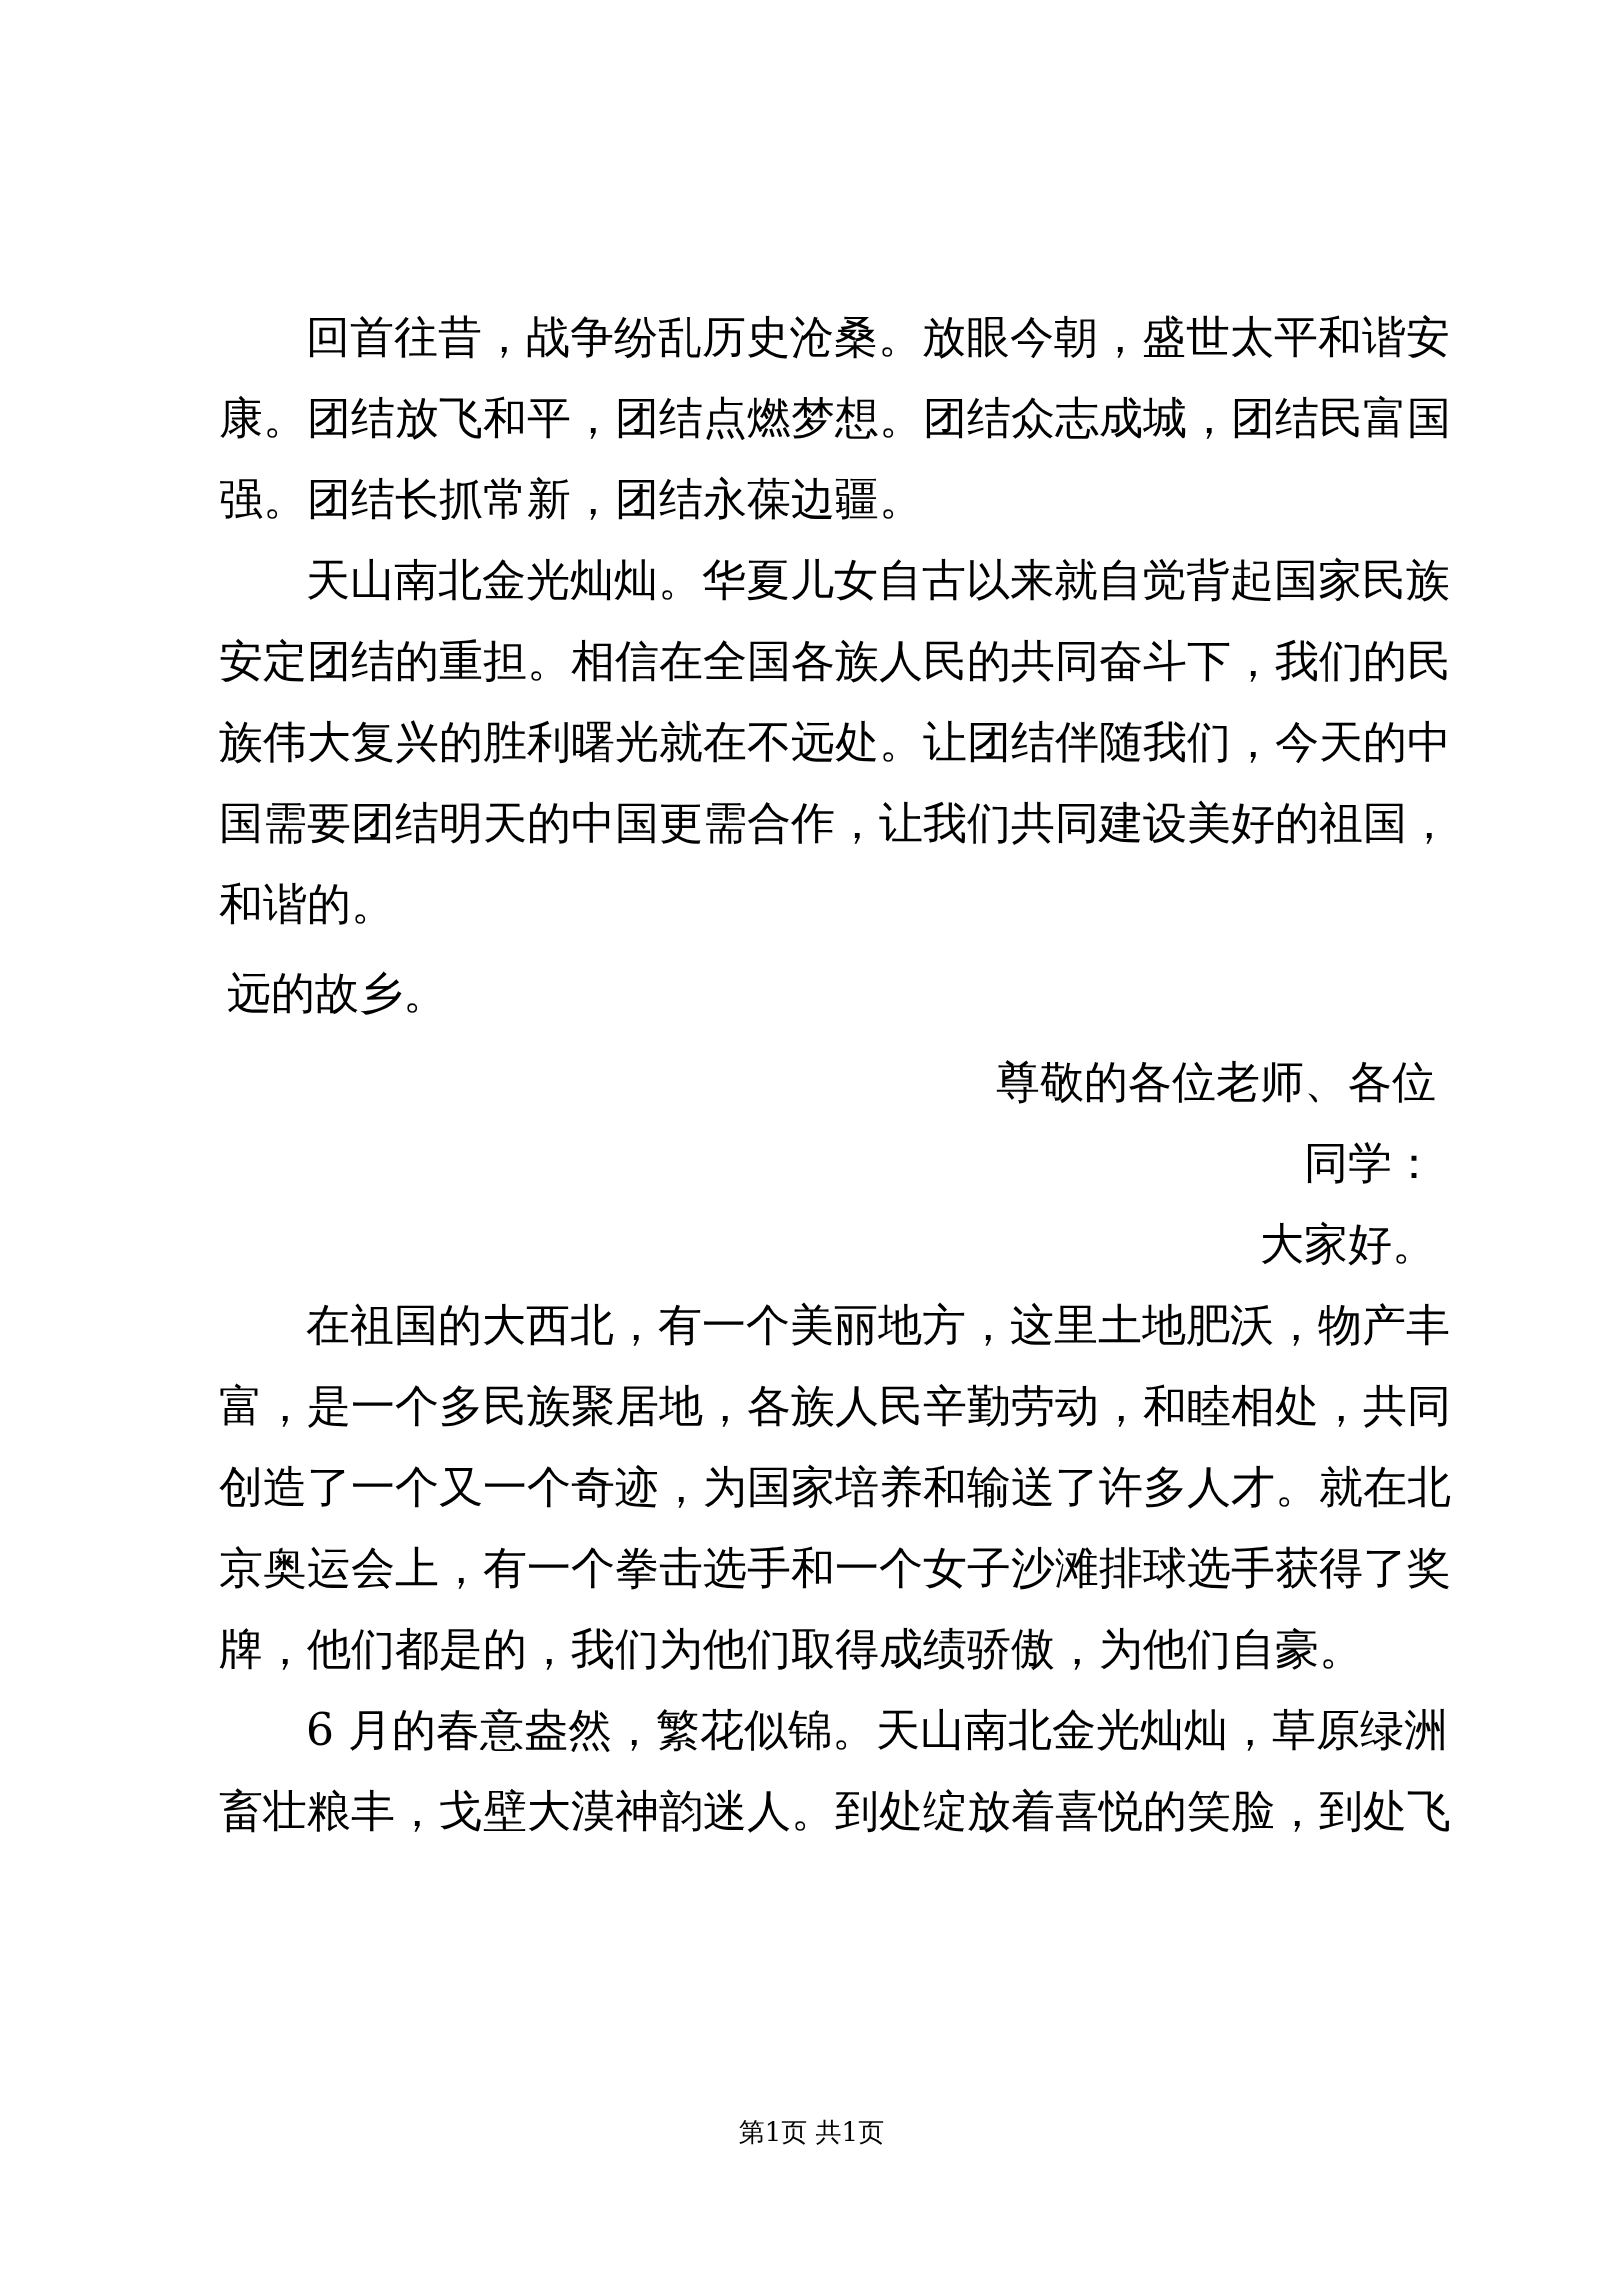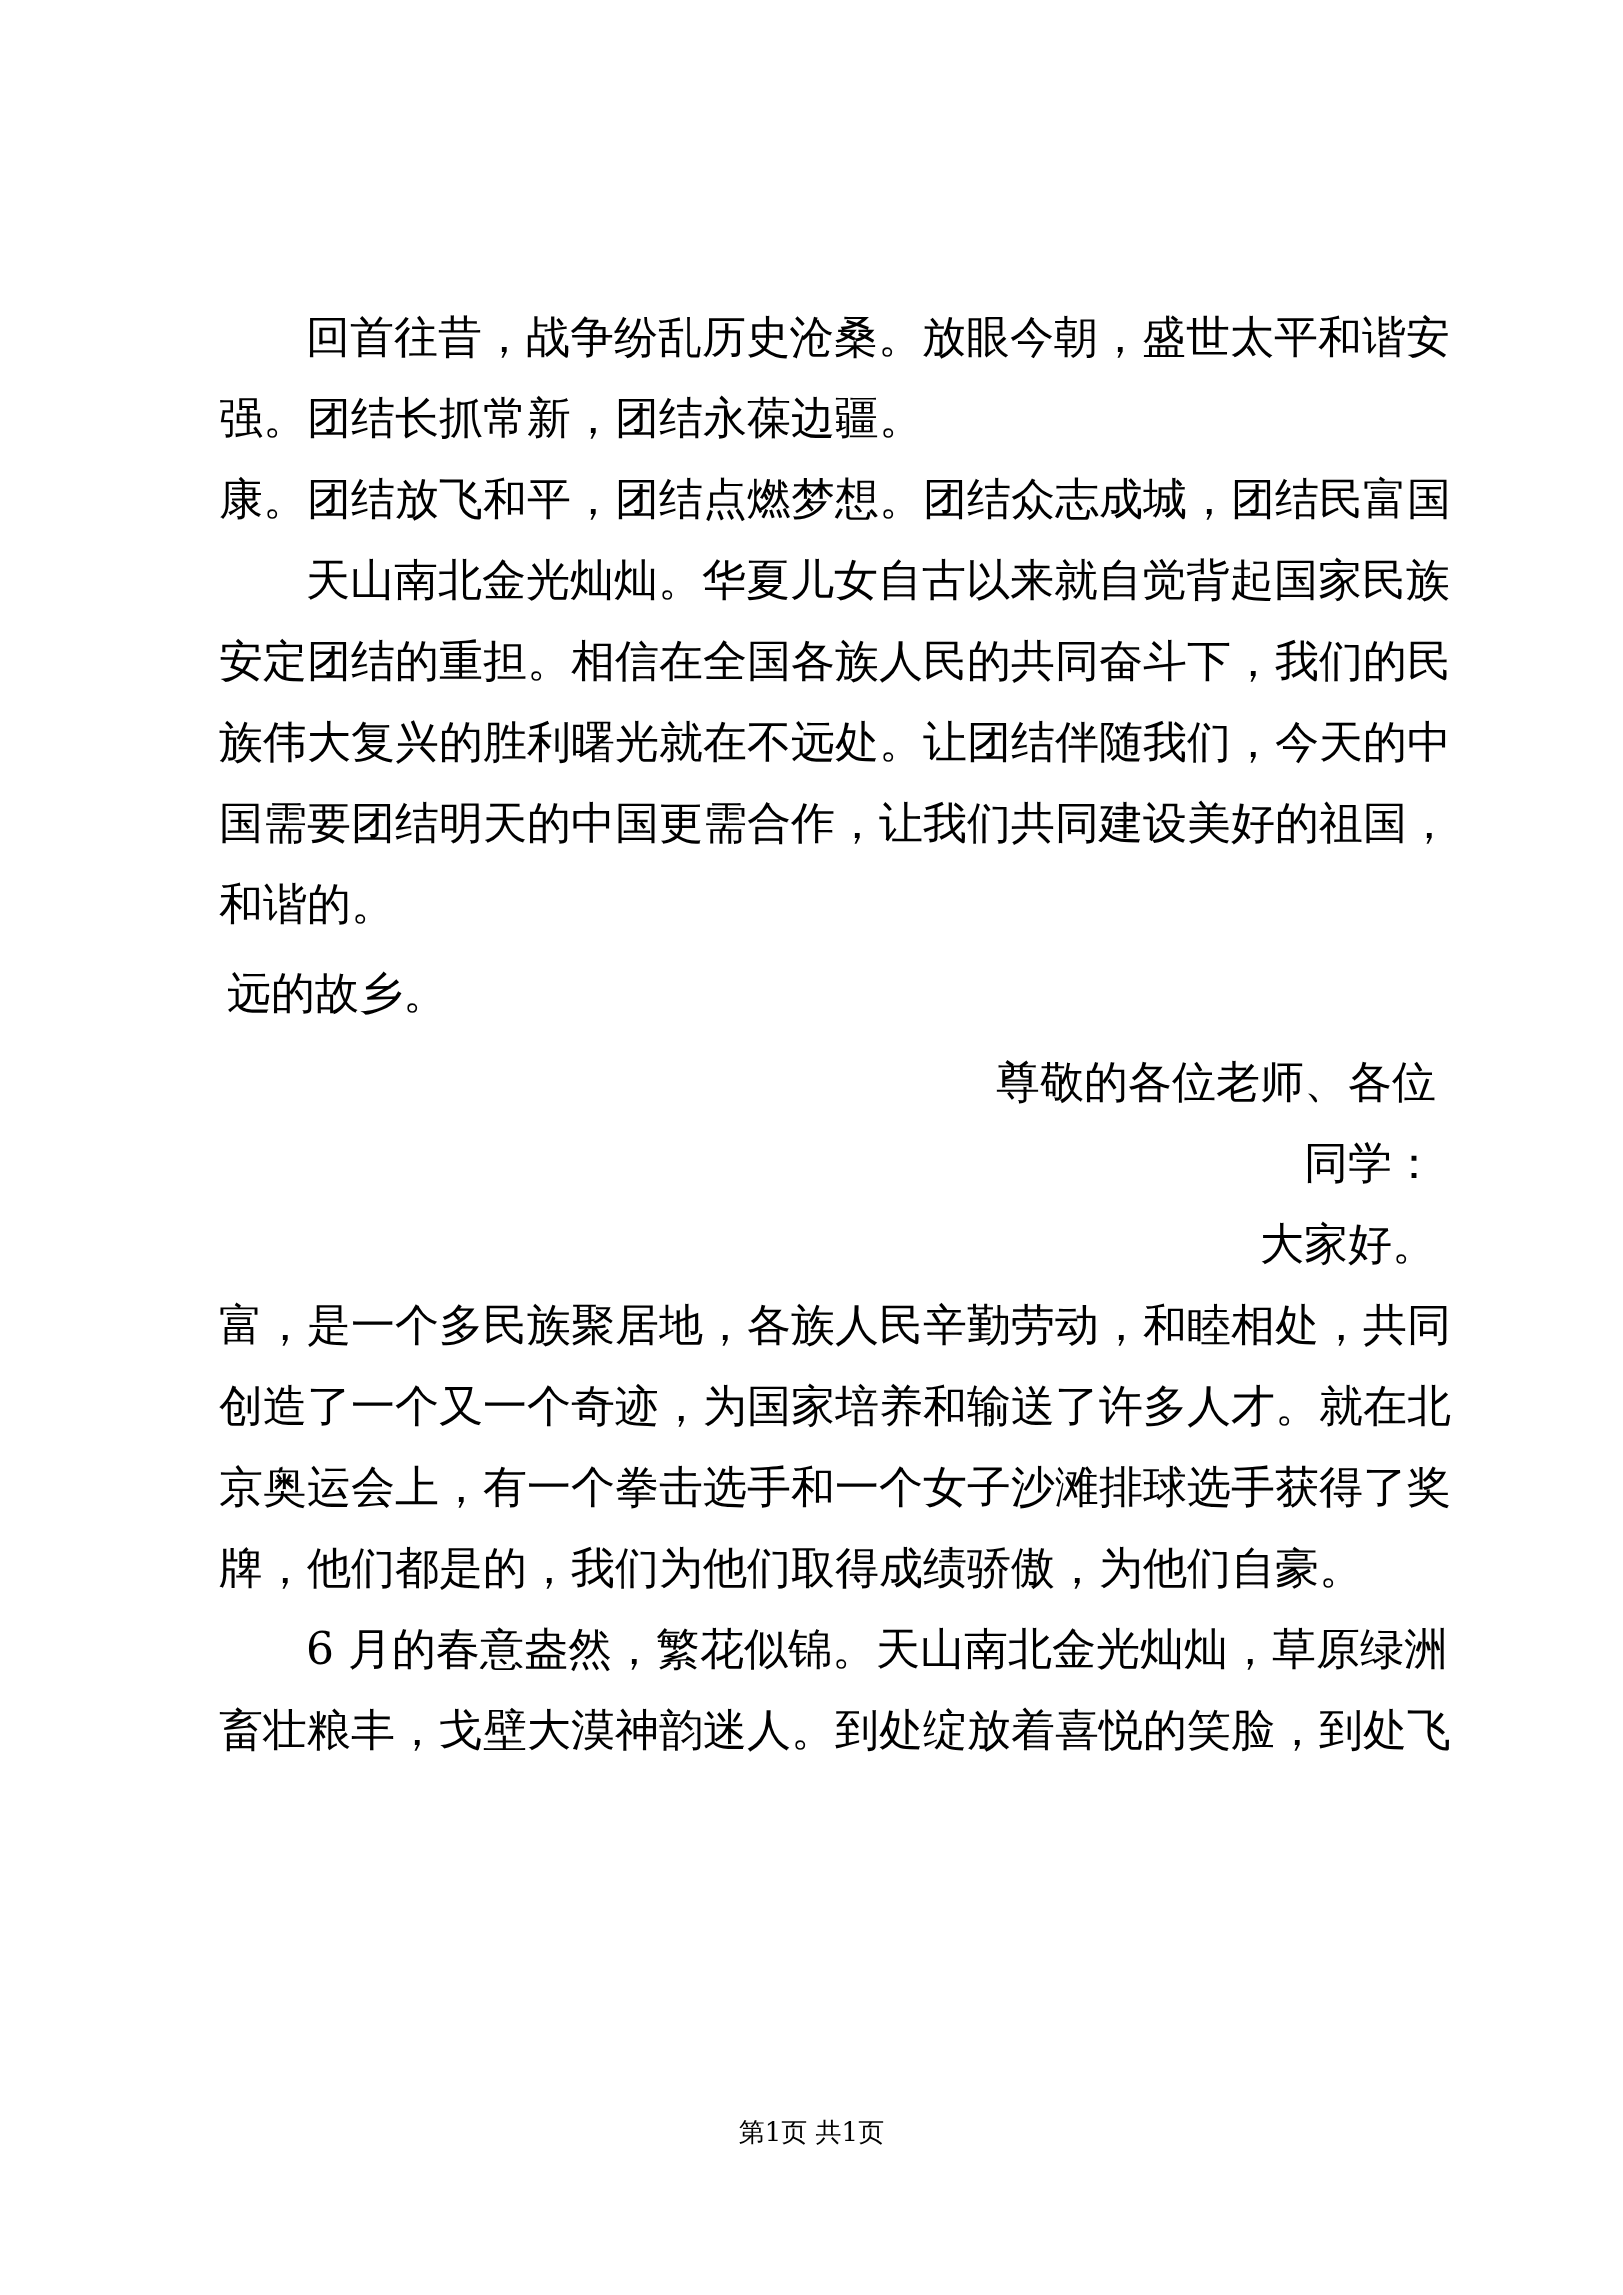--- a/index.html
+++ b/index.html
@@ -47,31 +47,32 @@
     font-family: "DejaVu Serif", "Liberation Serif", serif;
     margin-top: 32px;
   }
 </style>
 </head>
 <body>
 
 <div class="page">
   <main class="content">
     <p class="line indent" style="margin: 0px;">回首往昔，战争纷乱历史沧桑。放眼今朝，盛世太平和谐安</p>
+    <p class="line" style="margin: 0px;">康。团结放飞和平，团结点燃梦想。团结众志成城，团结民富国</p>
     <p class="line" style="margin: 0px;">强。团结长抓常新，团结永葆边疆。</p>
-    <p class="line" style="margin: 0px;">康。团结放飞和平，团结点燃梦想。团结众志成城，团结民富国</p>
     <p class="line indent" style="margin: 0px;">天山南北金光灿灿。华夏儿女自古以来就自觉背起国家民族</p>
     <p class="line" style="margin: 0px;">安定团结的重担。相信在全国各族人民的共同奋斗下，我们的民</p>
     <p class="line" style="margin: 0px;">族伟大复兴的胜利曙光就在不远处。让团结伴随我们，今天的中</p>
     <p class="line" style="margin: 0px;">国需要团结明天的中国更需合作，让我们共同建设美好的祖国，</p>
     <p class="line" style="margin: 0px;">和谐的。</p>
     <p class="line" style="margin: 8px;">远的故乡。</p>
     <p class="line indent" style="margin: 0px;">尊敬的各位老师、各位</p>
     <p class="line indent" style="margin: 0px;">同学：</p>
     <p class="line indent" style="margin: 0px;">大家好。</p>
+    <p class="line indent" style="margin: 0px;">在祖国的大西北，有一个美丽地方，这里土地肥沃，物产丰</p>
     <p class="line" style="margin: 0px;">富，是一个多民族聚居地，各族人民辛勤劳动，和睦相处，共同</p>
     <p class="line" style="margin: 0px;">创造了一个又一个奇迹，为国家培养和输送了许多人才。就在北</p>
     <p class="line" style="margin: 0px;">京奥运会上，有一个拳击选手和一个女子沙滩排球选手获得了奖</p>
     <p class="line" style="margin: 0px;">牌，他们都是的，我们为他们取得成绩骄傲，为他们自豪。</p>
     <p class="line indent" style="margin: 0px;">6 月的春意盎然，繁花似锦。天山南北金光灿灿，草原绿洲</p>
     <p class="line" style="margin: 0px;">畜壮粮丰，戈壁大漠神韵迷人。到处绽放着喜悦的笑脸，到处飞</p>
   </main>
 
   <footer class="footer">
     <span class="footer-label">第1页 共1页</span>

